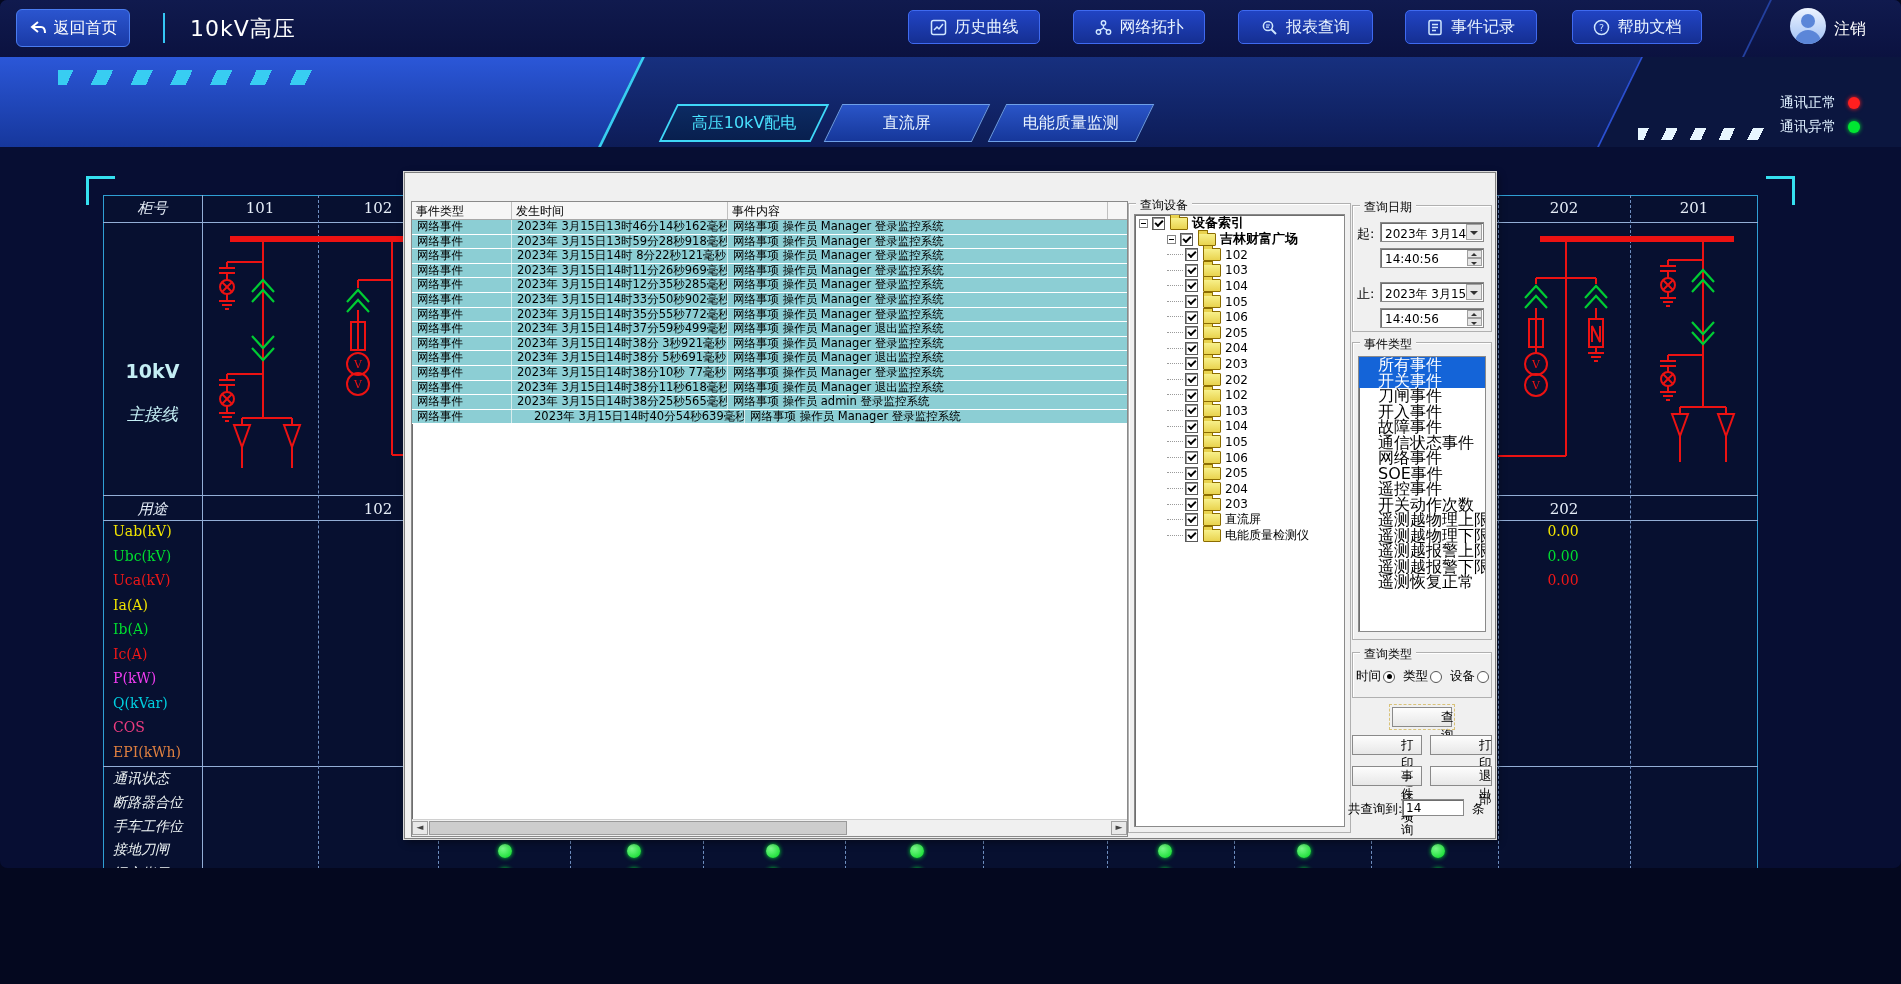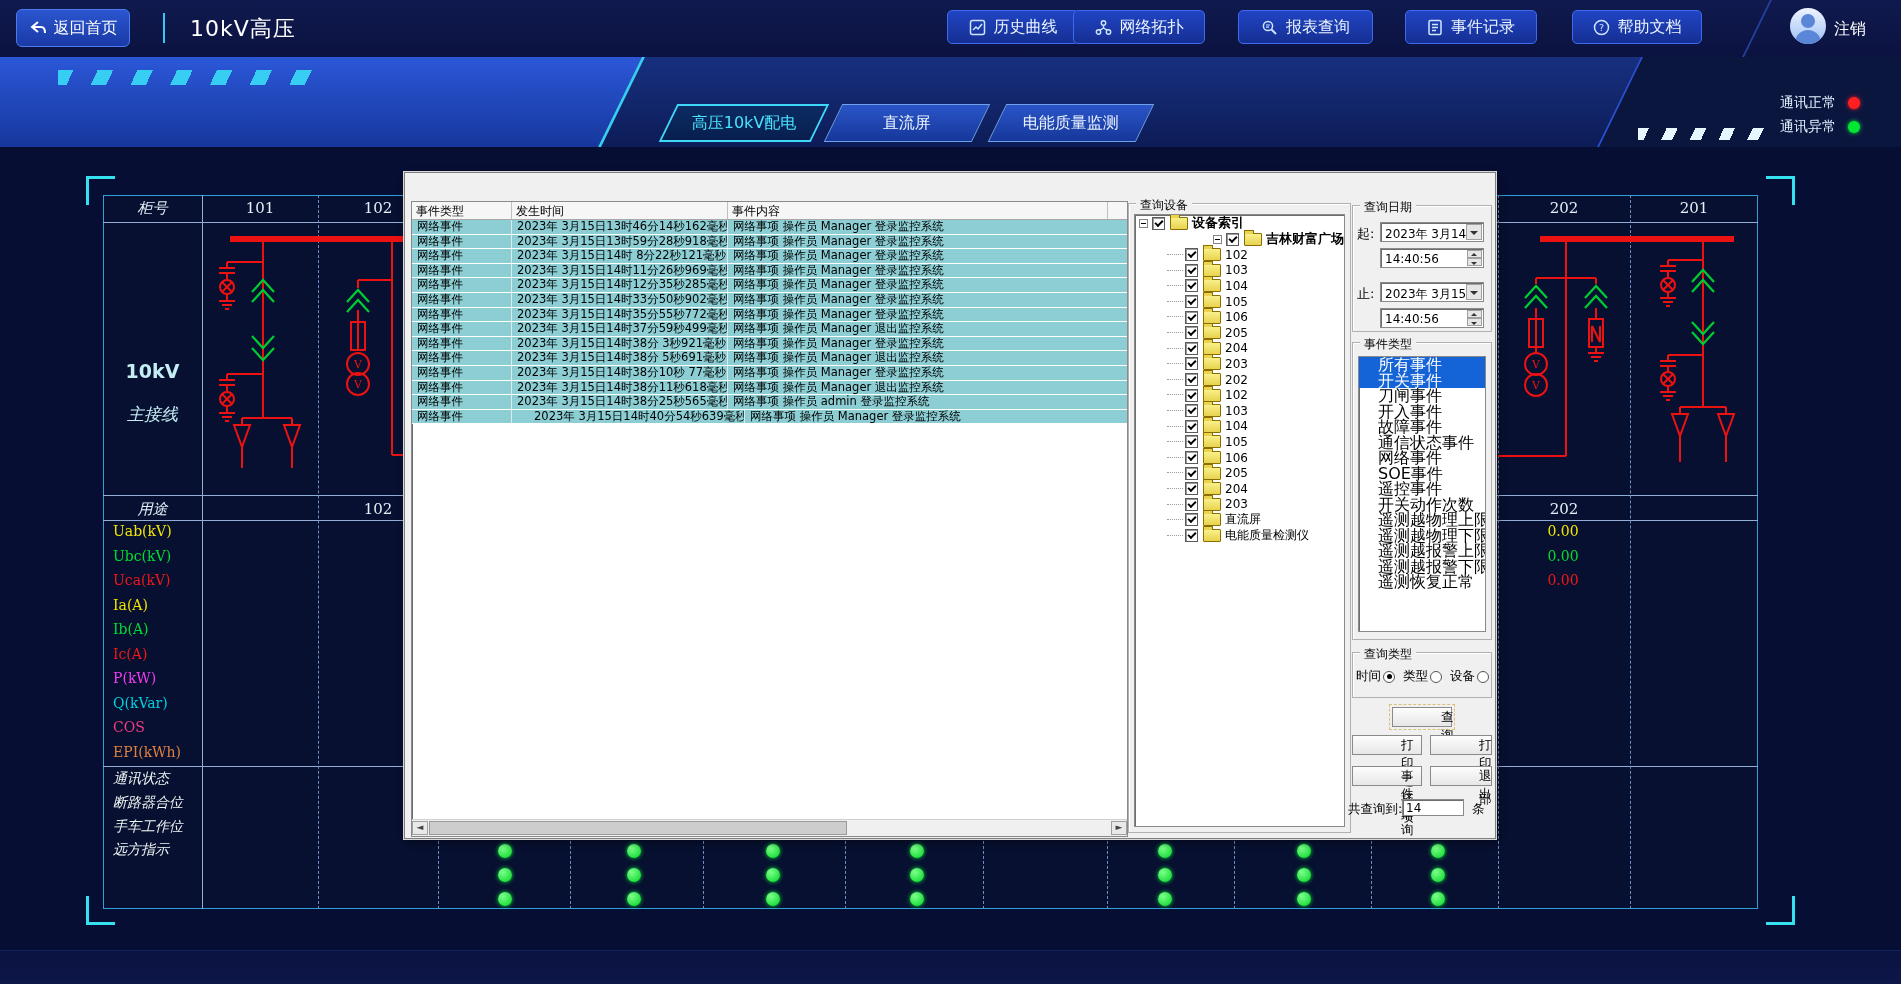--- a/index.html
+++ b/index.html
@@ -1,17 +1,17 @@
 <!DOCTYPE html>
 <html><head>
 <meta charset="utf-8">
 <style>
   html,body{margin:0;padding:0;background:#04081f;}
-  .screen{position:relative;width:1901px;height:984px;overflow:hidden;
-    background:#070e33;font-family:"DejaVu Sans","Liberation Sans",sans-serif;}
+  .screen{position:relative;width:1901px;height:868px;overflow:hidden;
+    background:#070e33;font-family:"DejaVu Sans","Liberation Sans",sans-serif;border-radius:7px;}
   .abs{position:absolute;}
 
   
   .topbar{position:absolute;left:0;top:0;width:1901px;height:57px;
     background:linear-gradient(180deg,#101a4e,#0b1240);}
   .back-btn{position:absolute;left:16px;top:9px;width:112px;height:36px;
     background:linear-gradient(180deg,#2b55cf,#1a3aa6);border:1px solid #4a7cf0;border-radius:6px;
     color:#fff;font-size:16px;display:flex;align-items:center;justify-content:center;gap:7px;cursor:pointer;}
   .tb-divider{position:absolute;left:163px;top:13px;width:2px;height:30px;background:#35c6f4;}
   .page-title{position:absolute;left:190px;top:14px;font-size:22px;color:#ffffff;letter-spacing:1px;}
@@ -176,21 +176,21 @@
   <div class="topbar">
     <div class="back-btn">
       <svg width="18" height="18" viewBox="0 0 18 18">
         <path d="M9 3 L3 8 L9 13 M3 8 H12 C15 8 16 10 16 14" stroke="#ffffff" stroke-width="2" fill="none"></path>
       </svg>
       <span>返回首页</span>
     </div>
     <div class="tb-divider"></div>
     <div class="page-title">10kV高压</div>
 
-    <div class="nav-btn" style="left:947px;width:132px;">
+    <div class="nav-btn" style="left:908px;width:132px;">
       <svg width="17" height="17" viewBox="0 0 17 17">
         <rect x="1.5" y="1.5" width="14" height="14" rx="2" stroke="#cfe6ff" fill="none" stroke-width="1.5"></rect>
         <polyline points="4,11 7,8 9,10 13,5" stroke="#cfe6ff" fill="none" stroke-width="1.5"></polyline>
       </svg>
       <span>历史曲线</span>
     </div>
     <div class="nav-btn" style="left:1073px;width:132px;">
       <svg width="17" height="17" viewBox="0 0 17 17">
         <circle cx="8.5" cy="4" r="2.2" stroke="#cfe6ff" fill="none" stroke-width="1.4"></circle>
         <circle cx="3.5" cy="13" r="2.2" stroke="#cfe6ff" fill="none" stroke-width="1.4"></circle>
@@ -493,20 +493,24 @@
         <span class="s-label">断路器合位</span>
         <span class="s-dot"><span class="gdot"></span></span>
       </div>
 
       <div class="s-row">
         <span class="s-label">手车工作位</span>
         <span class="s-dot"><span class="gdot"></span></span>
       </div>
 
 
+      <div class="s-row">
+        <span class="s-label">接地刀闸</span>
+
+      </div>
 
       <div class="s-row">
         <span class="s-label">远方指示</span>
         <span class="s-dot"><span class="gdot"></span></span>
       </div>
     </div>
 
   <div class="dot-col" style="left:498px;">
       <span class="gdot"></span>
       <span class="gdot"></span>
@@ -651,21 +655,21 @@
 
   <div class="grpbox" style="left:1128px;top:203px;width:223px;height:630px;z-index:11;"></div>
   <span class="grp-label" style="left:1136px;top:197px;z-index:12;">查询设备</span>
   <div class="tree-box sunken" style="z-index:12;">
     <div class="tree-row" style="padding-left:4px;">
       <span class="expander"></span>
       <span class="cbx"></span>
       <span class="folder"></span>
       <span class="tree-label root">设备索引</span>
     </div>
-    <div class="tree-row" style="padding-left:12px;justify-content:flex-end;">
+    <div class="tree-row" style="padding-left:32px;">
       <span class="expander"></span>
       <span class="cbx"></span>
       <span class="folder"></span>
       <span class="tree-label site">吉林财富广场</span>
     </div>
     <div>
 
         <div class="tree-leaf">
           <span class="cbx"></span>
           <span class="folder"></span>

